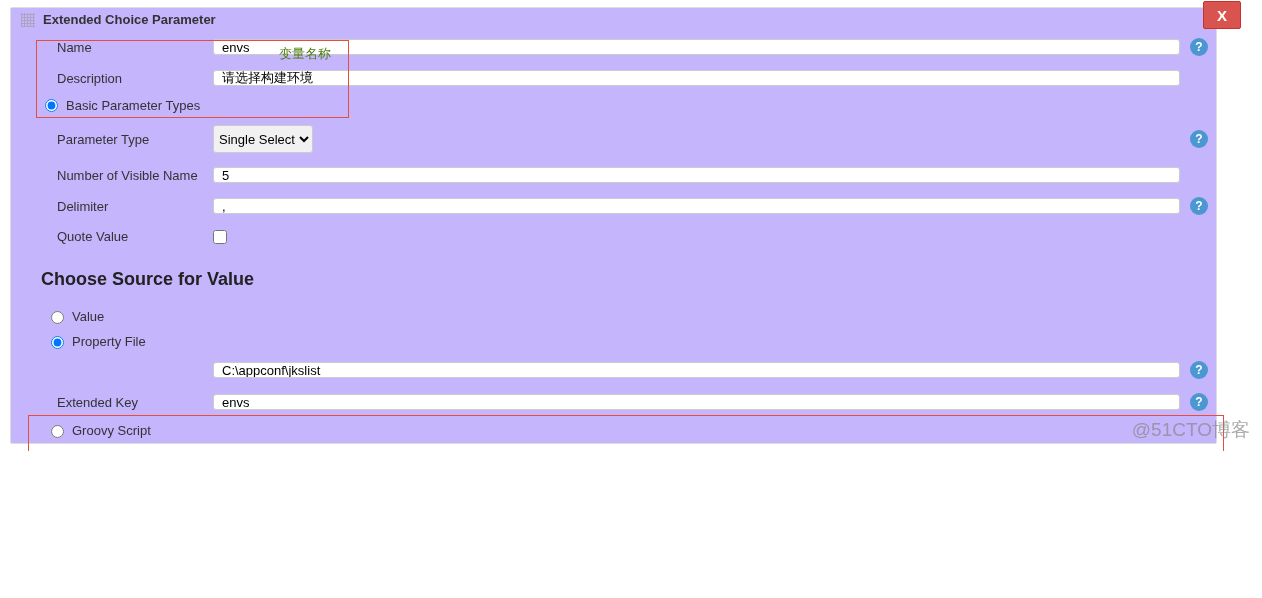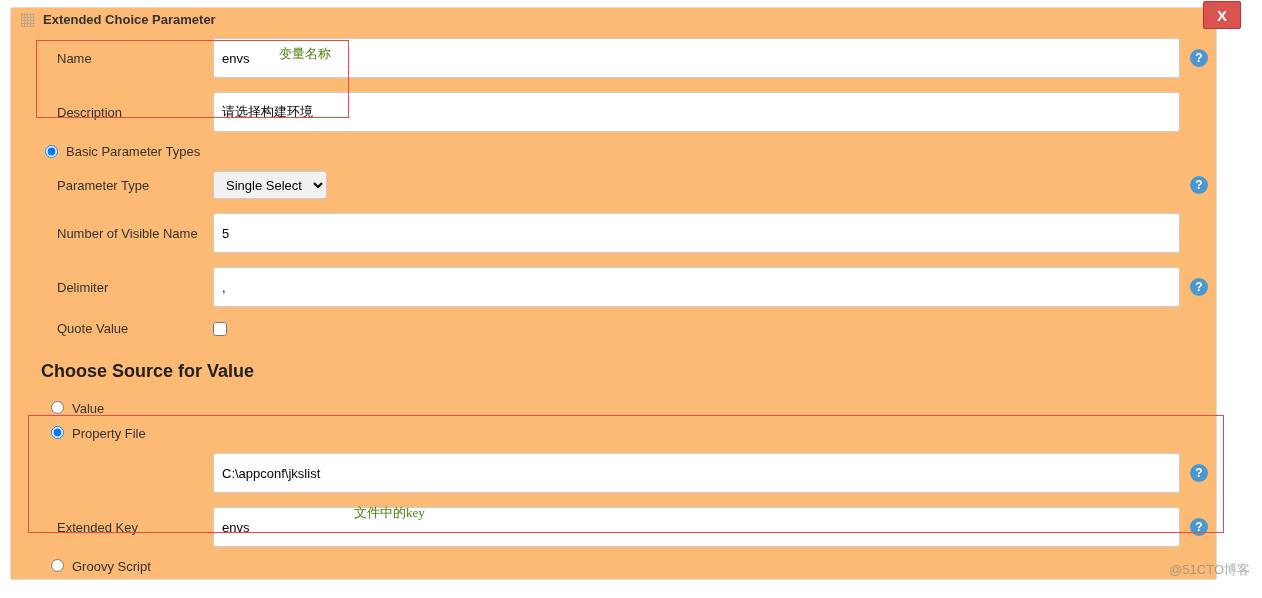--- a/index.html
+++ b/index.html
@@ -5,21 +5,21 @@
     * { margin: 0; padding: 0; box-sizing: border-box; }
     body {
       font-family: Arial, Helvetica, sans-serif;
       font-size: 13px;
       color: #333;
       background: #fff;
       width: 1262px;
       position: relative;
     }
     .panel {
-      background: #fdba74;
+      background: #c4b5fd;
       border: 1px solid #ddd;
       margin: 7px 45px 7px 10px;
       border-radius: 2px;
     }
     .panel-header {
       display: flex;
       align-items: center;
       padding: 4px 8px 4px 10px;
       position: relative;
     }
@@ -58,33 +58,33 @@
       padding: 7px 8px 7px 46px;
       position: relative;
     }
     .form-row label.row-label {
       width: 156px;
       font-size: 13px;
       color: #333;
     }
     .form-row input[type="text"] {
       flex: 1;
-      height: 40px;
+      height: 16px;
       border: 1px solid #ccc;
       border-radius: 3px;
       padding: 0 8px;
       font-size: 13px;
       background: #fff;
       margin-right: 4px;
     }
     .form-row select {
       height: 28px;
       border: 1px solid #ccc;
       border-radius: 3px;
-      padding: 0 8px;
+      padding: 0 1px;
       font-size: 13px;
       background: #f1f1f1;
     }
     .help-icon {
       width: 18px; height: 18px;
       border-radius: 50%;
       background: #4b97d2;
       color: #fff;
       font-size: 12px;
       font-weight: bold;
@@ -98,21 +98,21 @@
     .radio-row {
       display: flex;
       align-items: center;
       padding: 5px 8px 5px 34px;
     }
     .radio-row input[type="radio"] {
       margin-right: 8px;
     }
     .sub-radio-row {
       display: flex;
-      align-items: flex-start;
+      align-items: flex-end;
       padding: 5px 8px 5px 40px;
     }
     .sub-radio-row input[type="radio"] {
       margin-right: 8px;
     }
     .section-heading {
       font-size: 18px;
       font-weight: bold;
       padding: 18px 10px 14px 30px;
       color: #222;
@@ -144,21 +144,21 @@
       color: #4d7c0f;
       font-size: 13px;
       font-family: Liberation Serif, serif;
       pointer-events: none;
     }
     .watermark {
       position: absolute;
       right: 12px;
       bottom: 8px;
       color: #888;
-      font-size: 13px;
+      font-size: 19px;
       opacity: 0.7;
     }
     input[type="checkbox"] {
       width: 14px; height: 14px;
     }
   </style>
 </head>
 <body>
 
 <div class="panel">

